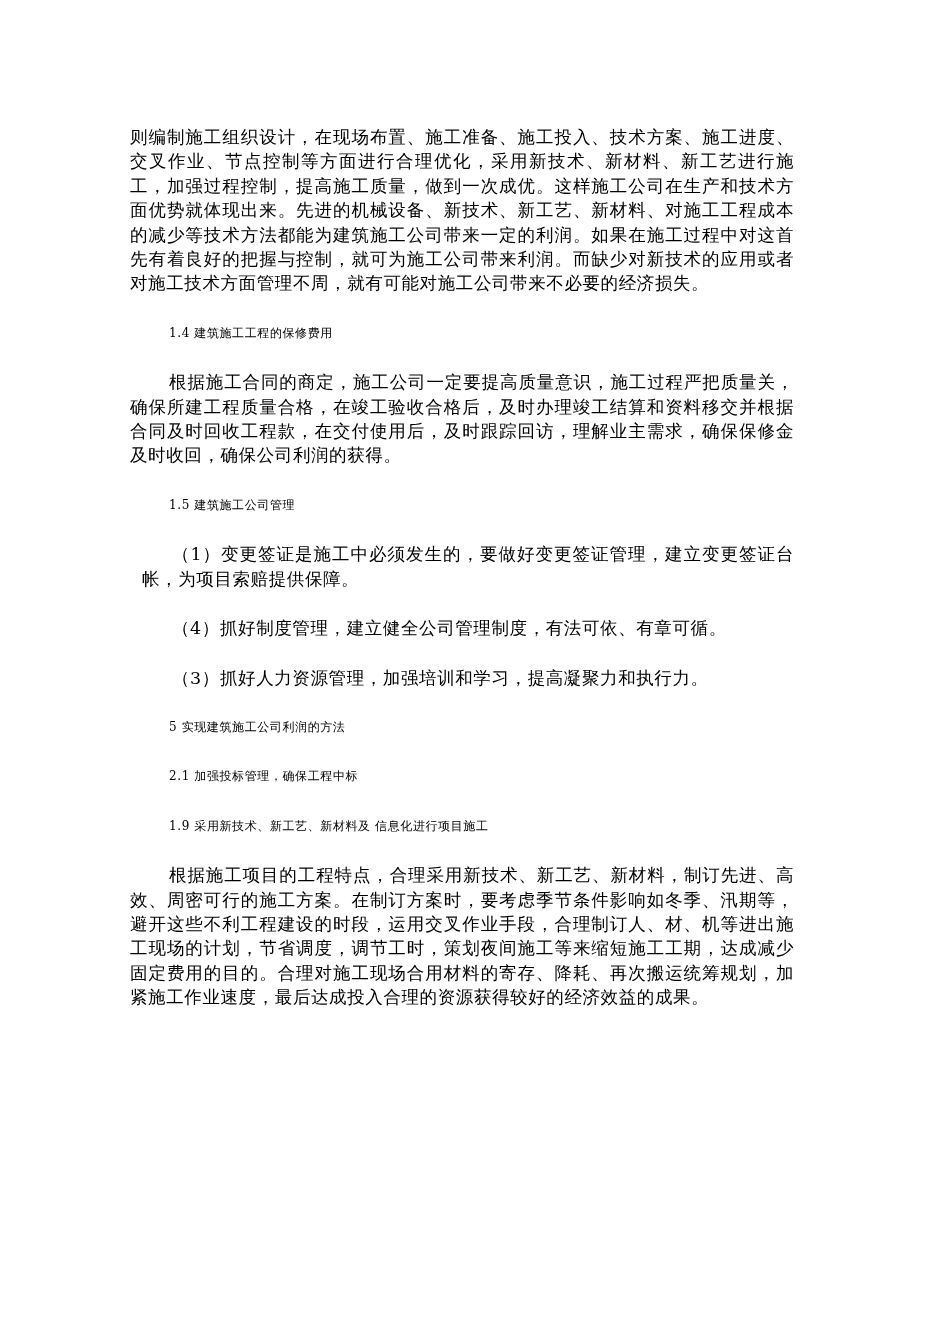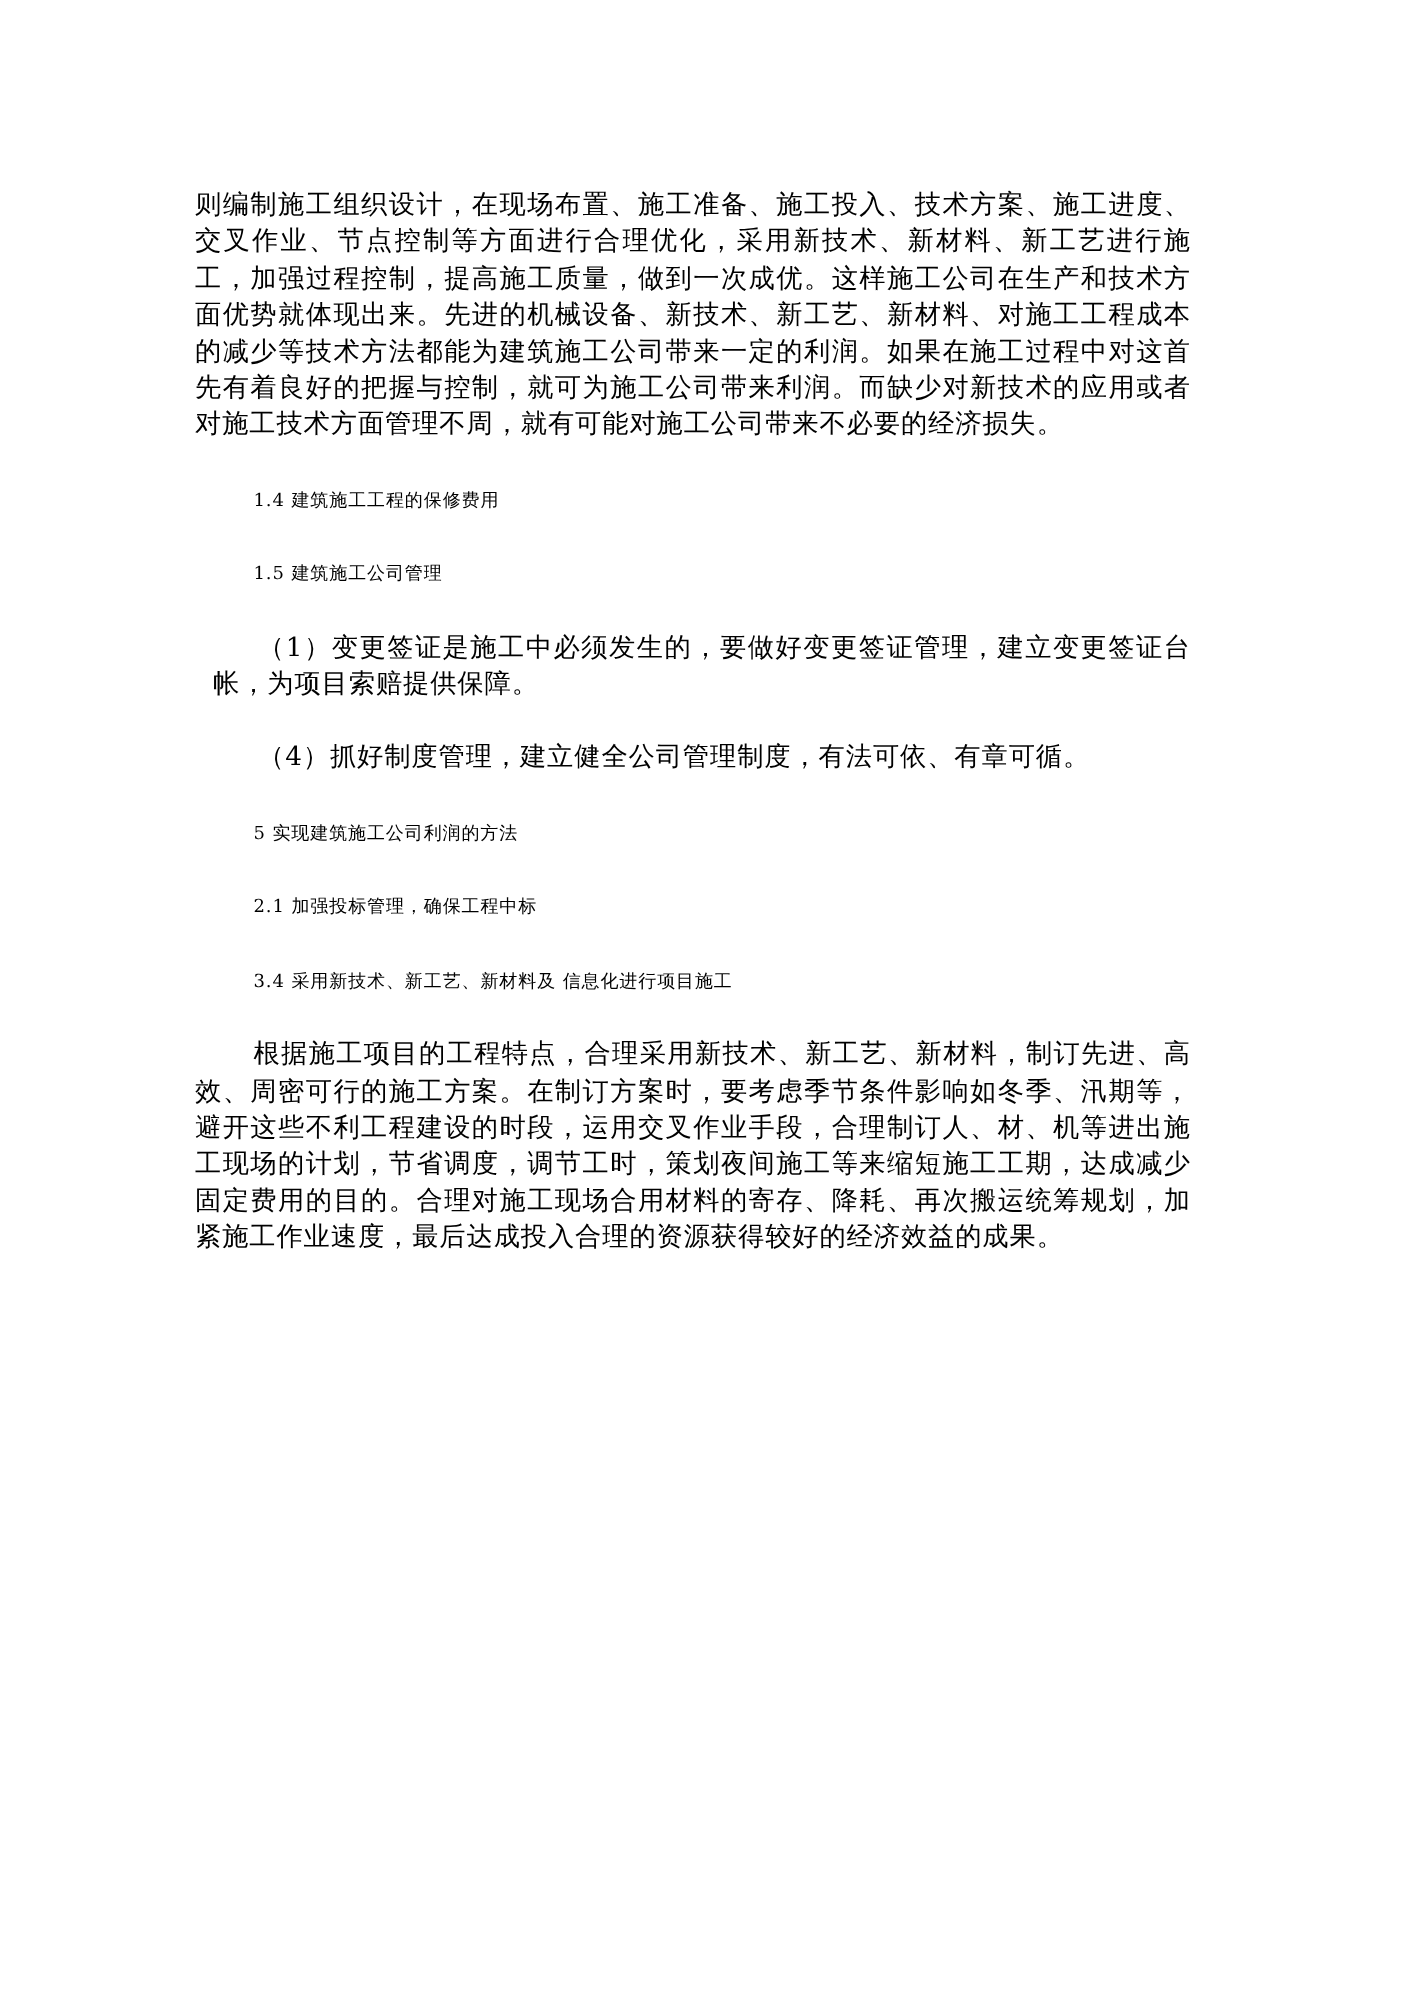--- a/index.html
+++ b/index.html
@@ -50,23 +50,25 @@
       word-break: break-all;
     }
   </style>
 </head>
 <body>
 
 <div class="page">
   <p class="para">则编制施工组织设计，在现场布置、施工准备、施工投入、技术方案、施工进度、交叉作业、节点控制等方面进行合理优化，采用新技术、新材料、新工艺进行施工，加强过程控制，提高施工质量，做到一次成优。这样施工公司在生产和技术方面优势就体现出来。先进的机械设备、新技术、新工艺、新材料、对施工工程成本的减少等技术方法都能为建筑施工公司带来一定的利润。如果在施工过程中对这首先有着良好的把握与控制，就可为施工公司带来利润。而缺少对新技术的应用或者对施工技术方面管理不周，就有可能对施工公司带来不必要的经济损失。</p>
 
   <p class="heading">1.4 建筑施工工程的保修费用</p>
+  <p class="para indent">根据施工合同的商定，施工公司一定要提高质量意识，施工过程严把质量关，确保所建工程质量合格，在竣工验收合格后，及时办理竣工结算和资料移交并根据合同及时回收工程款，在交付使用后，及时跟踪回访，理解业主需求，确保保修金及时收回，确保公司利润的获得。</p>
 
   <p class="heading">1.5 建筑施工公司管理</p>
   <p class="list-item">（1）变更签证是施工中必须发生的，要做好变更签证管理，建立变更签证台帐，为项目索赔提供保障。</p>
   <p class="list-item">（4）抓好制度管理，建立健全公司管理制度，有法可依、有章可循。</p>
+  <p class="list-item">（3）抓好人力资源管理，加强培训和学习，提高凝聚力和执行力。</p>
 
   <p class="heading">5 实现建筑施工公司利润的方法</p>
   <p class="heading">2.1 加强投标管理，确保工程中标</p>
 
-  <p class="heading">3.4 采用新技术、新工艺、新材料及 信息化进行项目施工</p>
+  <p class="heading">1.9 采用新技术、新工艺、新材料及 信息化进行项目施工</p>
   <p class="para indent">根据施工项目的工程特点，合理采用新技术、新工艺、新材料，制订先进、高效、周密可行的施工方案。在制订方案时，要考虑季节条件影响如冬季、汛期等，避开这些不利工程建设的时段，运用交叉作业手段，合理制订人、材、机等进出施工现场的计划，节省调度，调节工时，策划夜间施工等来缩短施工工期，达成减少固定费用的目的。合理对施工现场合用材料的寄存、降耗、再次搬运统筹规划，加紧施工作业速度，最后达成投入合理的资源获得较好的经济效益的成果。</p>
 </div>
 
 </body></html>

